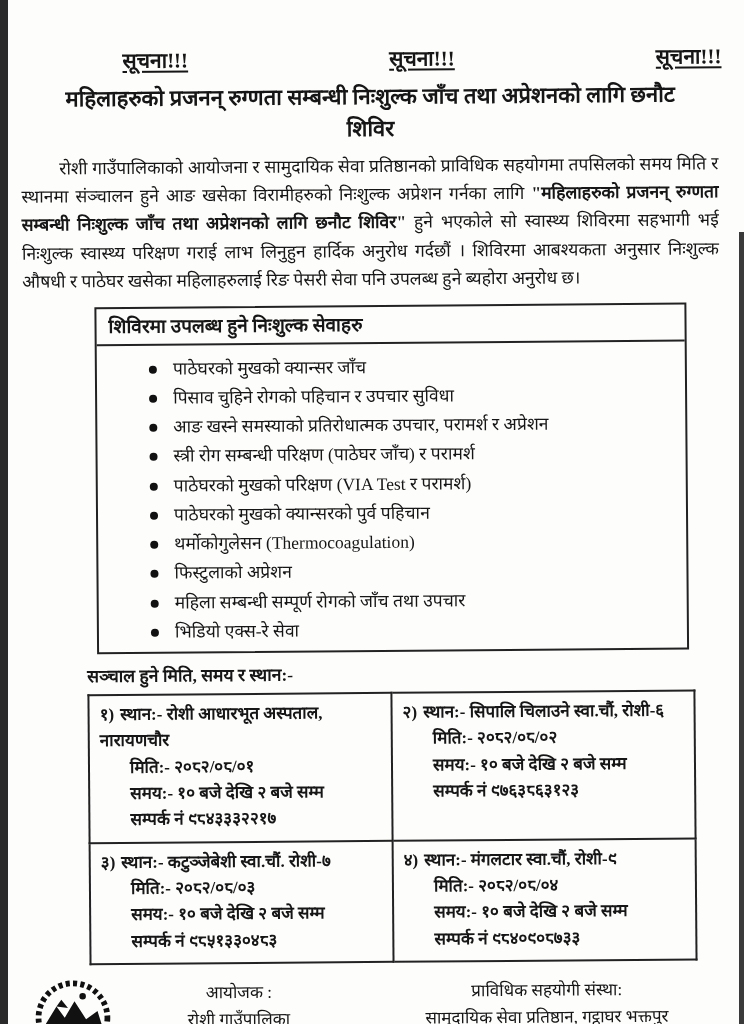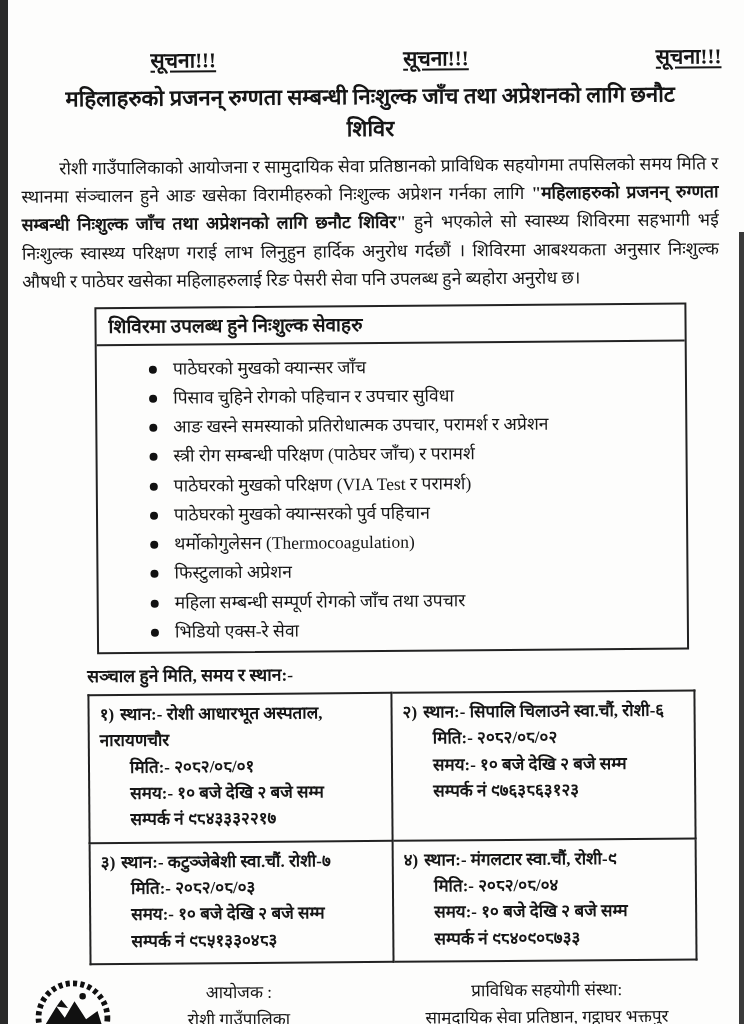--- a/index.html
+++ b/index.html
@@ -8,21 +8,21 @@
 
   
   .edge-left  { position:absolute; left:0; top:0; width:8px; height:1024px; background:#2a2a2a; }
   .edge-right { position:absolute; right:0; top:232px; width:5px; height:792px; background:#3a3a3a; }
 
   .sheet { position:absolute; left:8px; top:0; width:731px; height:1024px;
     transform:rotate(-0.45deg); transform-origin:50% 50%; padding-top:44px; }
 
   
   .notice-row { display:flex; justify-content:space-between; padding:0 14px 0 118px; }
-  .notice { font-weight:bold; font-size:21px; text-decoration:underline; text-underline-offset:3px;margin-left:28px; }
+  .notice { font-weight:bold; font-size:21px; text-decoration:underline; text-underline-offset:3px; }
 
   
   .title { text-align:center; font-weight:bold; font-size:22px; line-height:1.45; margin-top:9px; }
 
   
   .para { margin:7px 18px 0 16px; font-size:17.5px; line-height:1.62; text-align:justify; text-indent:38px; }
   .para .bold { font-weight:bold; }
 
   
   .services-box { margin:11px 0 0 88px; width:592px; border:2px solid #222; }

